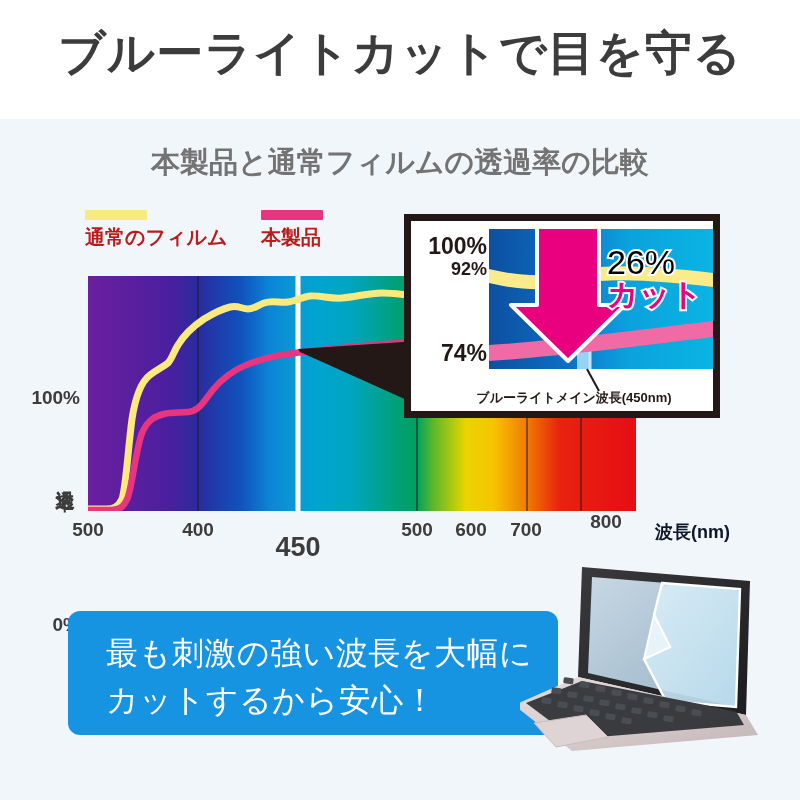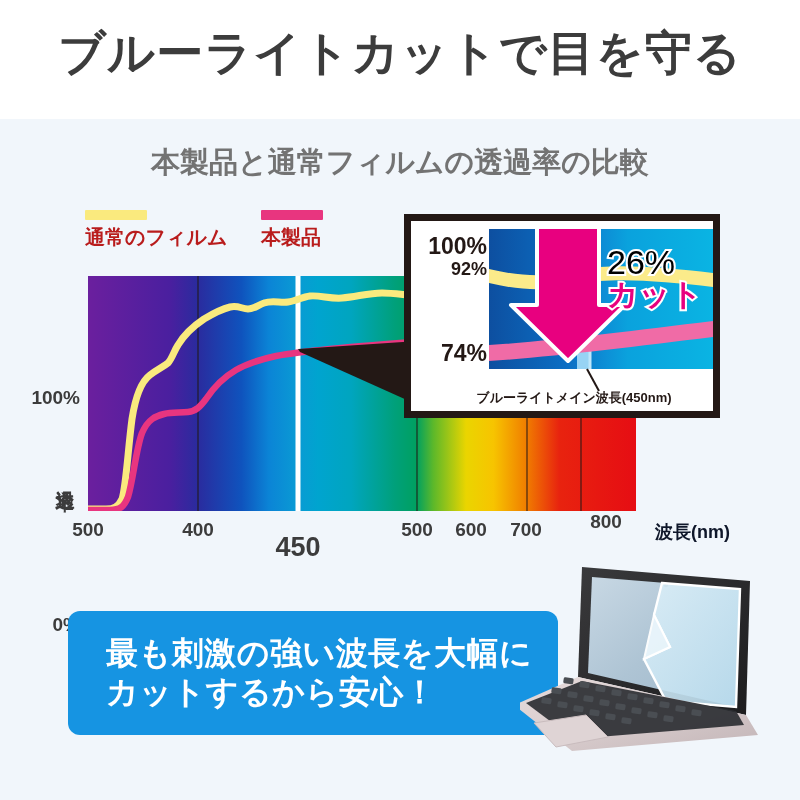--- a/index.html
+++ b/index.html
@@ -95,24 +95,24 @@
     font-size:13px;font-weight:bold;color:#231815;white-space:nowrap;text-align:center;
   }
 
   
   .blue-box{
     position:absolute;left:68px;top:611px;width:490px;height:124px;
     background:#1694e2;border-radius:12px;z-index:4;
   }
   .blue-line{
     position:absolute;left:38px;
-    font-size:32px;font-weight:bold;color:#ffffff;white-space:nowrap;letter-spacing:0.5px;
+    font-size:32px;font-weight:normal;color:#ffffff;white-space:nowrap;letter-spacing:0.5px;
   }
   #blue-line-1{top:21px;}
-  #blue-line-2{top:60px;}
+  #blue-line-2{top:68px;}
 
   .laptop{position:absolute;left:520px;top:555px;width:290px;height:245px;z-index:5;}
 </style>
 </head>
 <body>
 
 <div id="stage">
 
   <div class="header">
     <div class="header-title">ブルーライトカットで目を守る</div>

